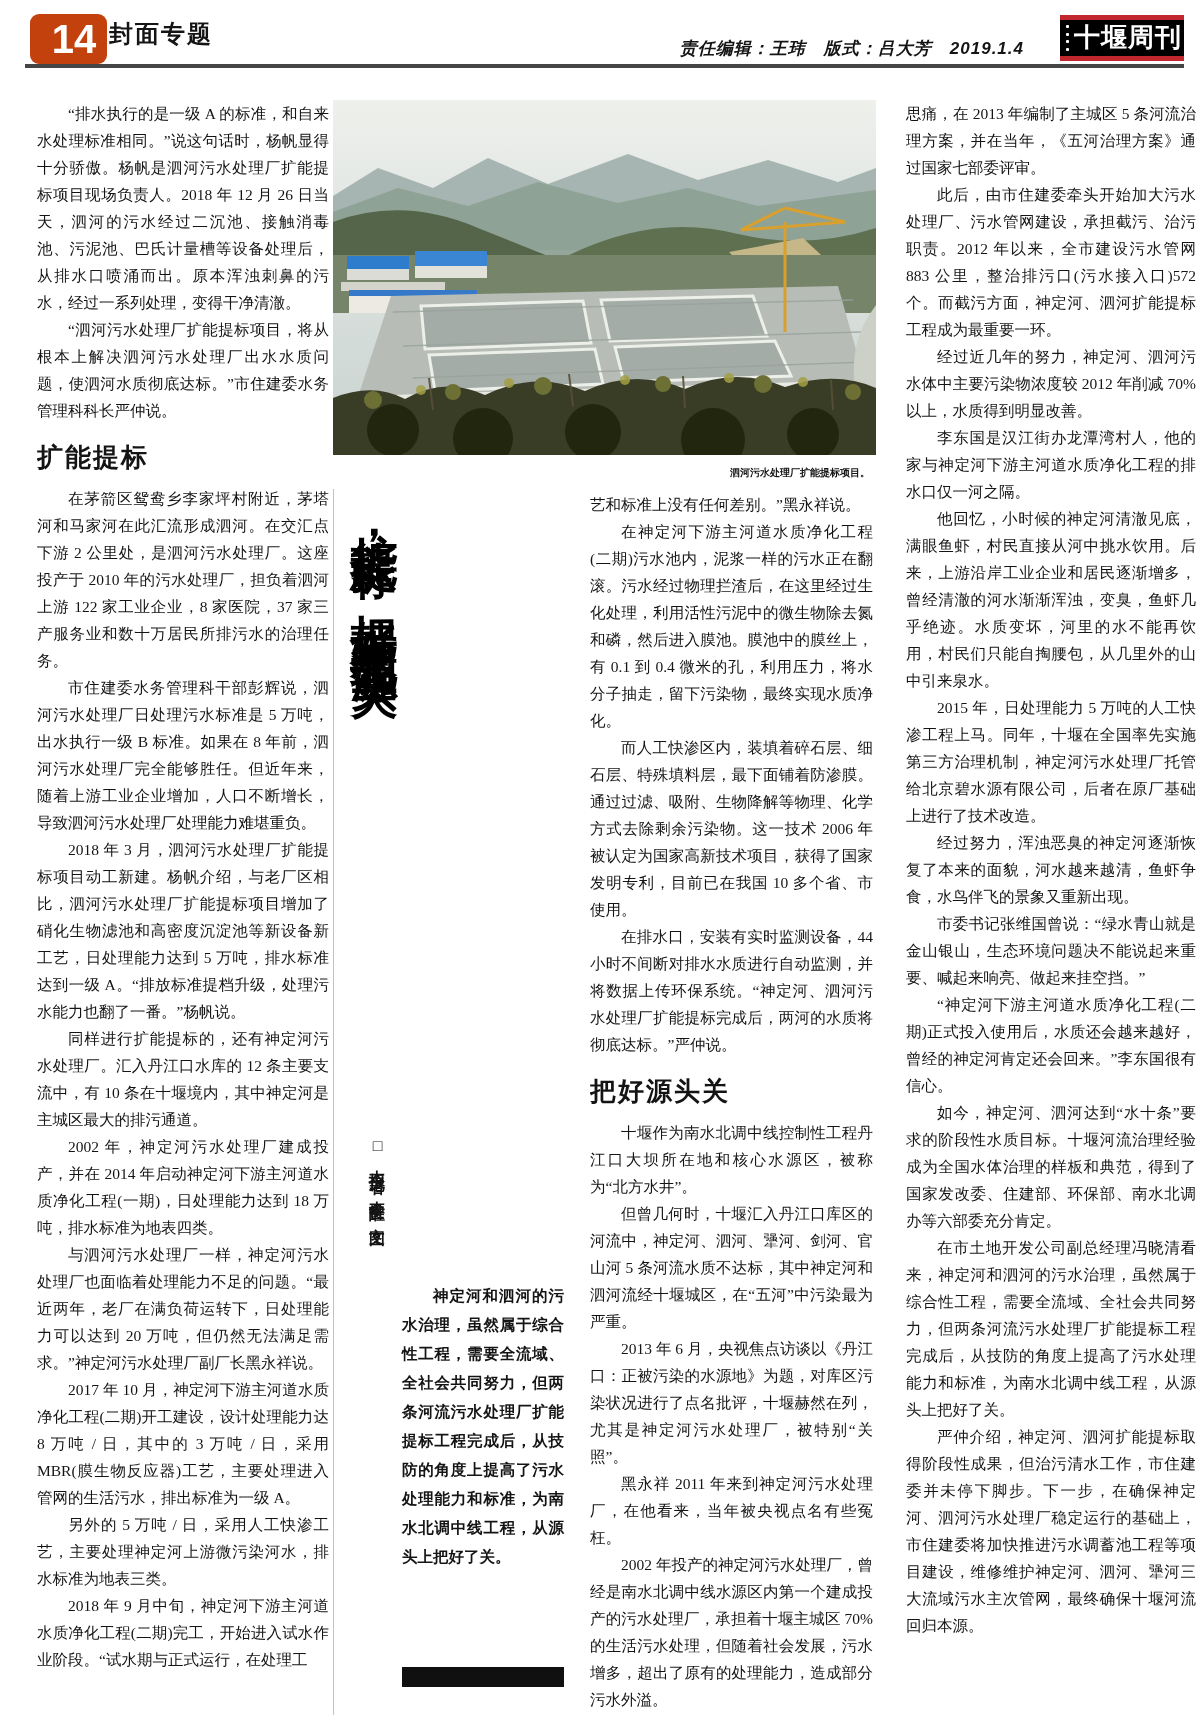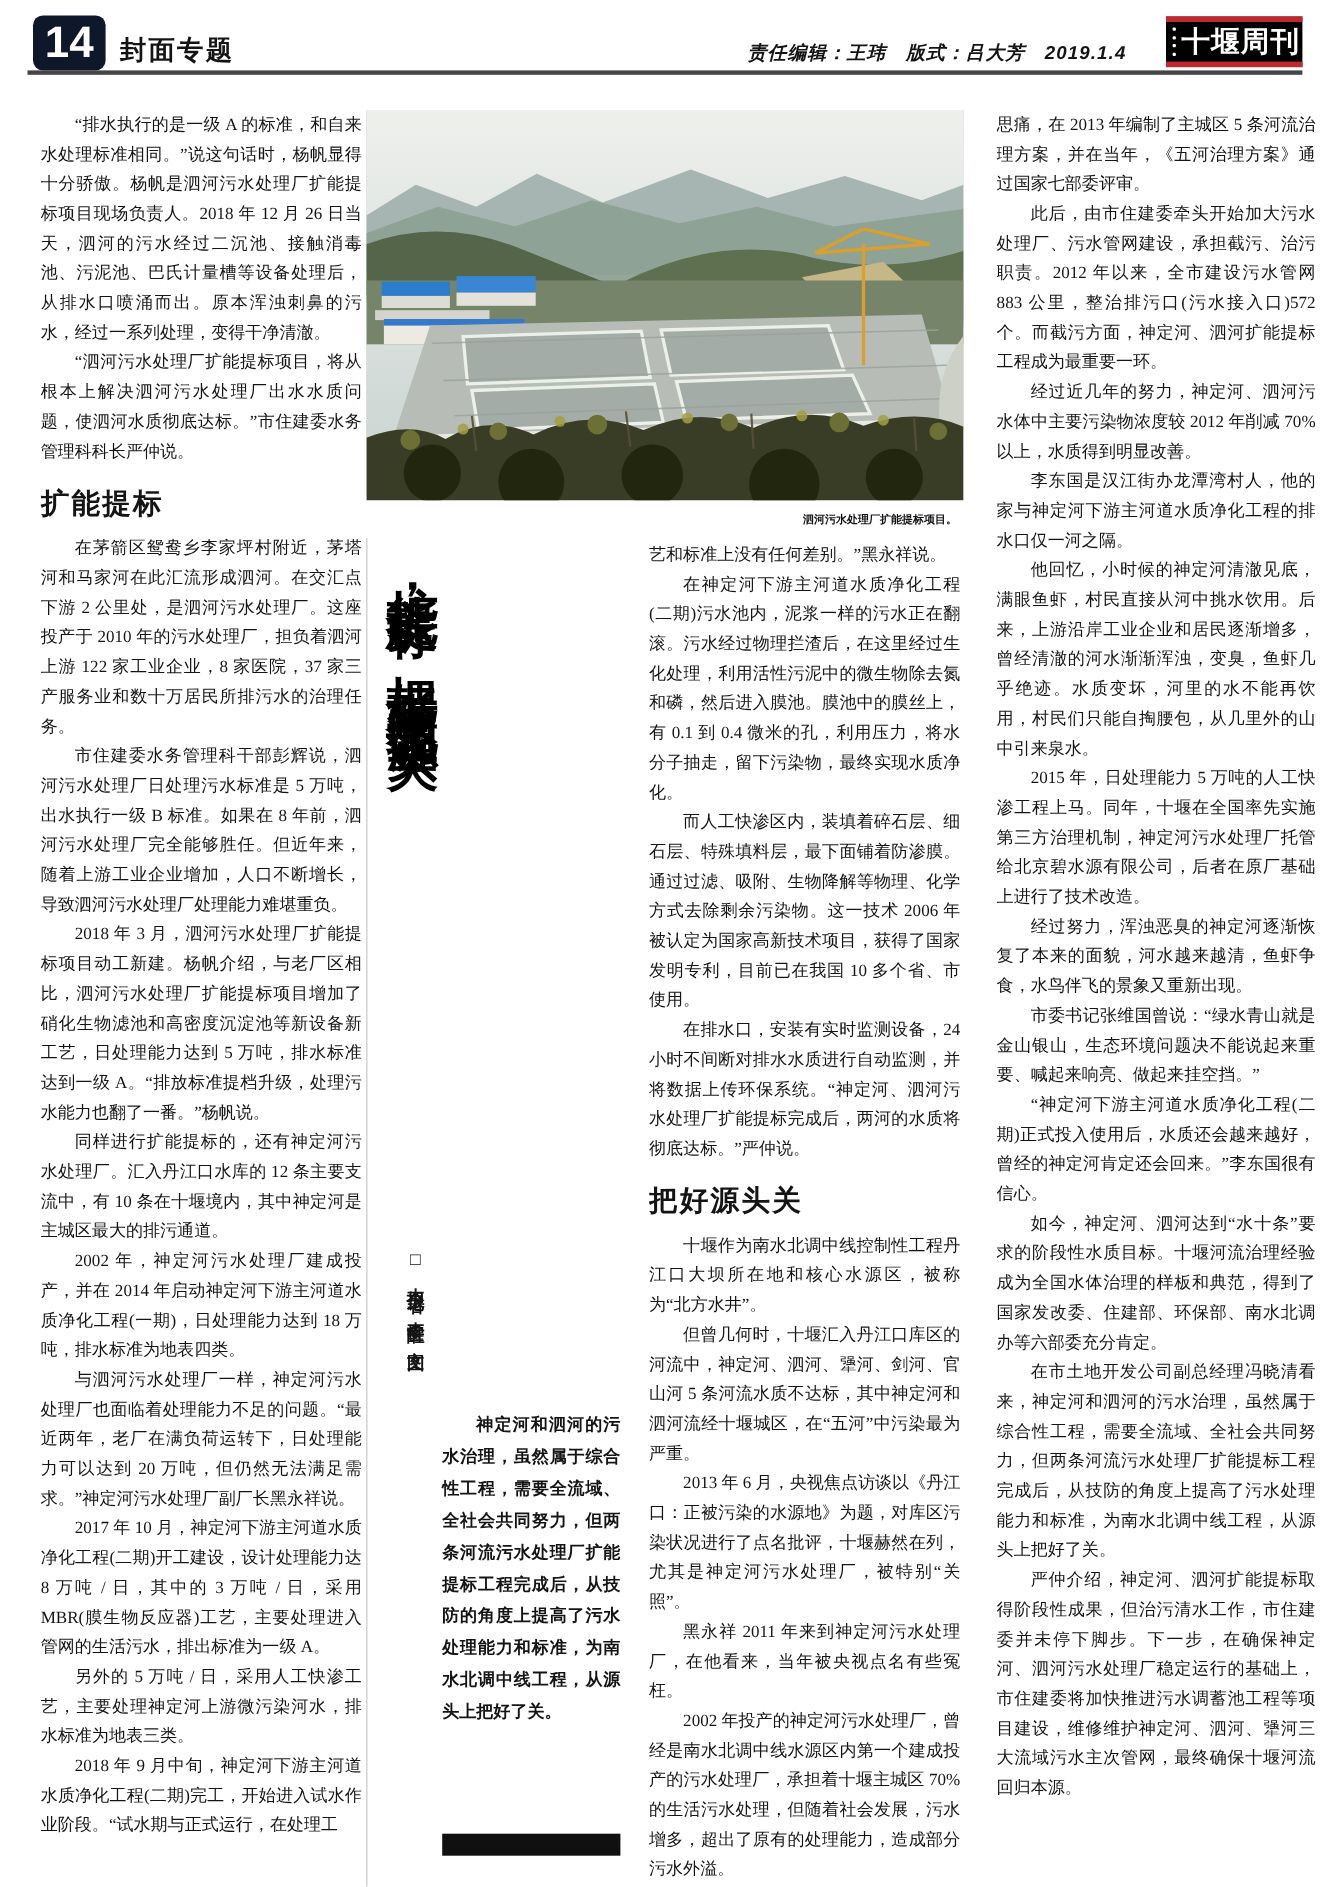--- a/index.html
+++ b/index.html
@@ -1,24 +1,24 @@
 <!DOCTYPE html>
 <html><head>
 <meta charset="utf-8">
 <style>
   html,body{margin:0;padding:0;background:#ffffff;}
   body{width:1200px;height:1715px;overflow:hidden;position:relative;
        font-family:"Liberation Serif","DejaVu Serif",serif;color:#141414;
        -webkit-font-smoothing:antialiased;}
   
   .header{position:absolute;left:25px;right:16px;top:12px;height:50px;}
-  .pagenum{position:absolute;left:5px;top:2px;width:66px;height:50px;background:#0f172a;
+  .pagenum{position:absolute;left:5px;top:2px;width:66px;height:50px;background:#c2410c;
            border-radius:9px;color:#fff;font-family:"Liberation Sans",sans-serif;
-           font-weight:bold;font-size:40px;line-height:50px;text-align:center;}
-  .section{position:absolute;left:84px;bottom:0px;font-family:"Liberation Sans",sans-serif;
+           font-weight:bold;font-size:40px;line-height:50px;text-align:center;padding-left:11px;}
+  .section{position:absolute;left:84px;bottom:12px;font-family:"Liberation Sans",sans-serif;
            font-weight:bold;font-size:24px;letter-spacing:2px;}
   .credits{position:absolute;right:160px;bottom:2px;font-family:Liberation Sans, sans-serif;
            font-weight:bold;font-style:italic;font-size:17px;letter-spacing:1px;}
   .masthead{position:absolute;right:0;top:3px;width:124px;height:36px;background:#000000;
             border-top:5px solid #c1272d;border-bottom:5px solid #c1272d;
             display:flex;align-items:center;}
   .masthead-dots{width:9px;height:26px;margin-left:3px;display:flex;flex-direction:column;
                  justify-content:space-between;align-items:center;}
   .masthead-dots i{display:block;width:3px;height:3px;background:#fff;border-radius:1px;}
   .masthead-title{flex:1;color:#fff;font-weight:bold;font-size:26px;text-align:center;
@@ -173,21 +173,21 @@
     <div class="caption">泗河污水处理厂扩能提标项目。</div>
     <div class="center-body">
       <div class="headline-v">扩能提标，把好南水北调源头关</div>
       <div class="byline-v">□本报记者　李世醒　文图</div>
       <div class="pullquote">神定河和泗河的污水治理，虽然属于综合性工程，需要全流域、全社会共同努力，但两条河流污水处理厂扩能提标工程完成后，从技防的角度上提高了污水处理能力和标准，为南水北调中线工程，从源头上把好了关。</div>
       <div class="quote-bar"></div>
       <div class="mid-col">
           <p class="para cont">艺和标准上没有任何差别。”黑永祥说。</p>
           <p class="para">在神定河下游主河道水质净化工程(二期)污水池内，泥浆一样的污水正在翻滚。污水经过物理拦渣后，在这里经过生化处理，利用活性污泥中的微生物除去氮和磷，然后进入膜池。膜池中的膜丝上，有 0.1 到 0.4 微米的孔，利用压力，将水分子抽走，留下污染物，最终实现水质净化。</p>
           <p class="para">而人工快渗区内，装填着碎石层、细石层、特殊填料层，最下面铺着防渗膜。通过过滤、吸附、生物降解等物理、化学方式去除剩余污染物。这一技术 2006 年被认定为国家高新技术项目，获得了国家发明专利，目前已在我国 10 多个省、市使用。</p>
-          <p class="para">在排水口，安装有实时监测设备，24 小时不间断对排水水质进行自动监测，并将数据上传环保系统。“神定河、泗河污水处理厂扩能提标完成后，两河的水质将彻底达标。”严仲说。</p>
+          <p class="para">在排水口，安装有实时监测设备，44 小时不间断对排水水质进行自动监测，并将数据上传环保系统。“神定河、泗河污水处理厂扩能提标完成后，两河的水质将彻底达标。”严仲说。</p>
           <h3 class="subhead">把好源头关</h3>
           <p class="para">十堰作为南水北调中线控制性工程丹江口大坝所在地和核心水源区，被称为“北方水井”。</p>
           <p class="para">但曾几何时，十堰汇入丹江口库区的河流中，神定河、泗河、犟河、剑河、官山河 5 条河流水质不达标，其中神定河和泗河流经十堰城区，在“五河”中污染最为严重。</p>
           <p class="para">2013 年 6 月，央视焦点访谈以《丹江口：正被污染的水源地》为题，对库区污染状况进行了点名批评，十堰赫然在列，尤其是神定河污水处理厂，被特别“关照”。</p>
           <p class="para">黑永祥 2011 年来到神定河污水处理厂，在他看来，当年被央视点名有些冤枉。</p>
           <p class="para">2002 年投产的神定河污水处理厂，曾经是南水北调中线水源区内第一个建成投产的污水处理厂，承担着十堰主城区 70%的生活污水处理，但随着社会发展，污水增多，超出了原有的处理能力，造成部分污水外溢。</p>
           <p class="para">为了保证南水北调顺利实施，更是为了给子孙后代留下生态财富，市政府痛定</p>
         </div>
     </div>
   </div>

